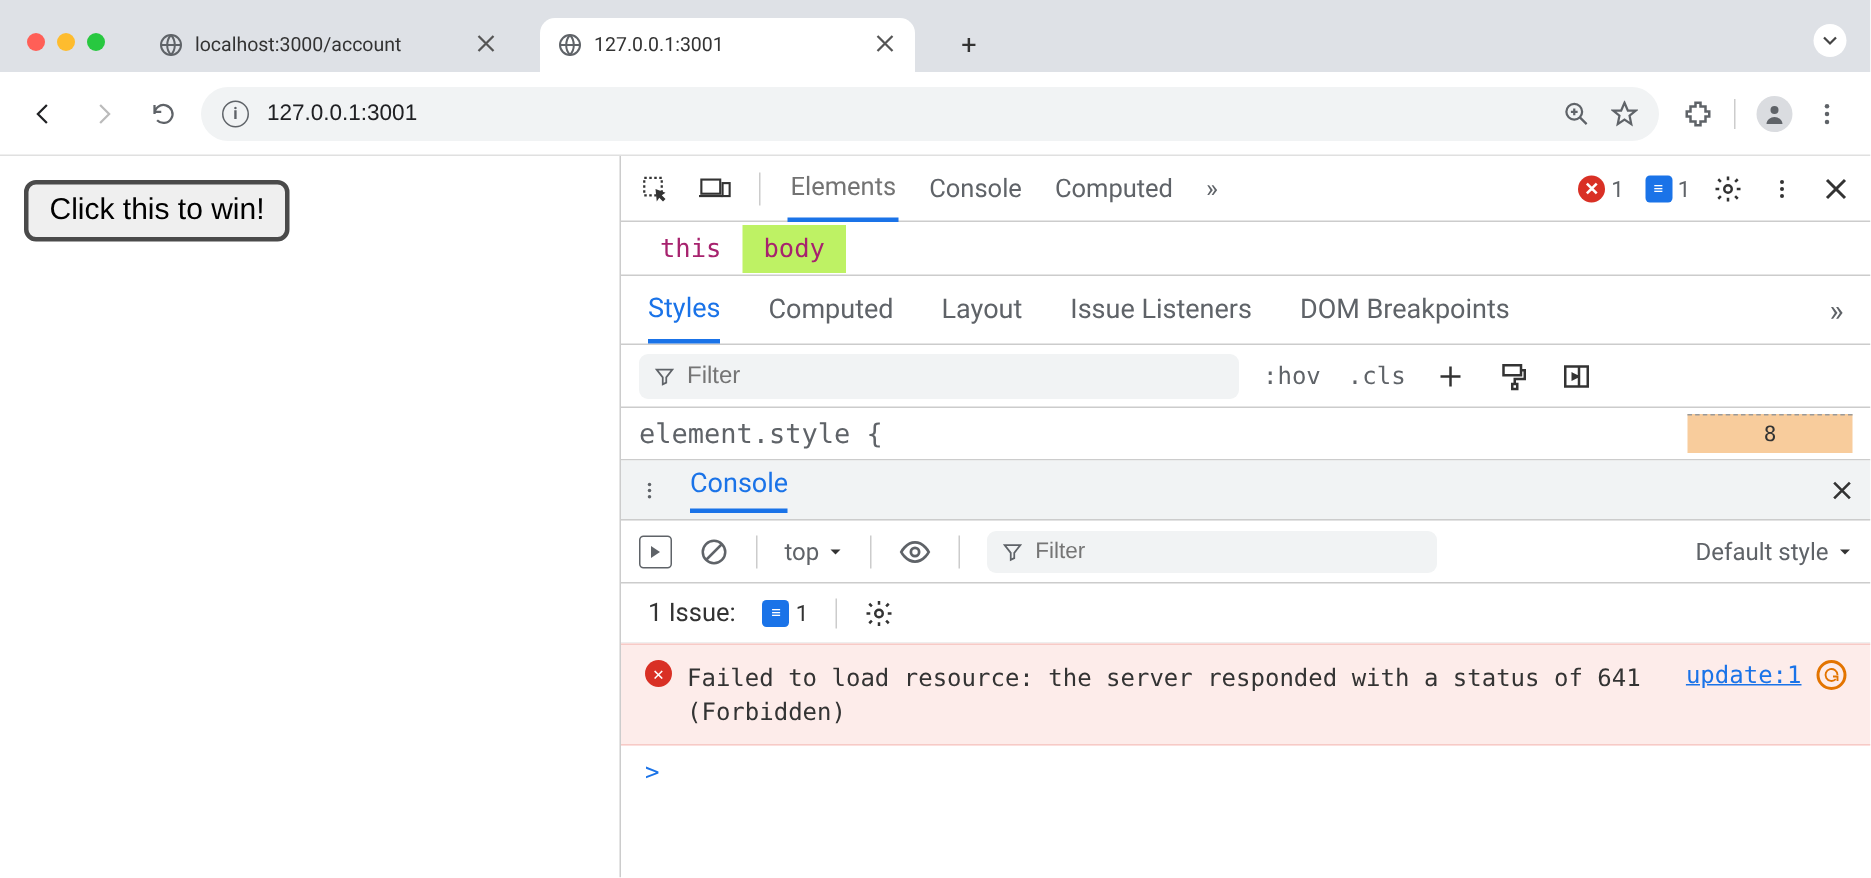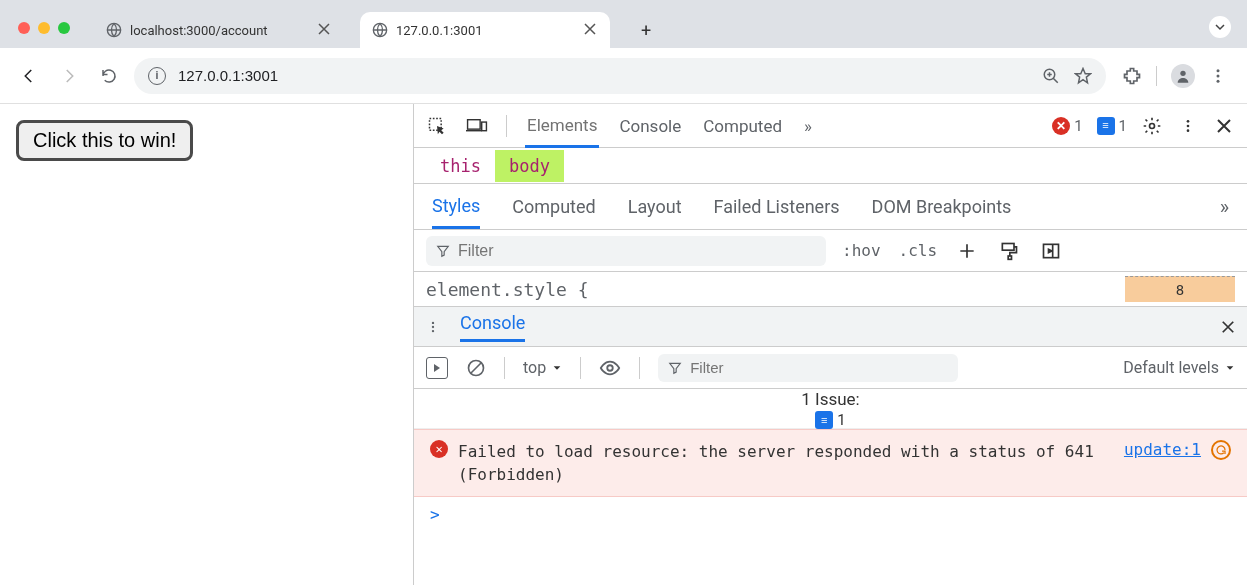--- a/index.html
+++ b/index.html
@@ -80,21 +80,21 @@
   .drawer-hdr .close { margin-left:auto; font-size:18px; color:#333; cursor:pointer;}
 
   .drawer-toolbar { height:42px; display:flex; align-items:center; padding:0 12px; gap:18px; border-bottom:1px solid #ccc; color:#5f6368; font-size:16px;}
   .drawer-toolbar .ctx { display:flex; align-items:center; gap:6px; cursor:pointer;}
   .drawer-toolbar .filter2 { width:300px; height:28px; background:#f1f3f4; border-radius:6px; display:flex; align-items:center; padding:0 10px; gap:8px;}
   .drawer-toolbar .filter2 input { border:none; background:transparent; outline:none; font-size:15px; flex:1; color:#5f6368;}
   .drawer-toolbar .levels { margin-left:auto; display:flex; align-items:center; gap:6px; cursor:pointer;}
   .drawer-toolbar .sep { width:1px; height:22px; background:#ccc;}
   .drawer-toolbar .iconbtn { width:22px; height:22px; border:1.5px solid #5f6368; border-radius:3px; display:flex; align-items:center; justify-content:center; font-size:12px;}
 
-  .issues { height:40px; display:flex; align-items:center; padding:0 18px; gap:2px; font-size:17px; color:#333; border-bottom:1px solid #eee;flex-direction:column;}
+  .issues { height:40px; display:flex; align-items:center; padding:0 18px; gap:18px; font-size:17px; color:#333; border-bottom:1px solid #eee;}
   .issues .sep { width:1px; height:20px; background:#ccc;}
 
   .error-row { display:flex; align-items:flex-start; padding:10px 16px; background:#fdecea; border-top:1px solid #f7cac6; border-bottom:1px solid #f7cac6; font-family: "Menlo", monospace; font-size:16px; color:#333; gap:10px;}
   .error-row .msg { flex:1; line-height:1.45; }
   .error-row .link { color:#1a73e8; text-decoration:underline; cursor:pointer; white-space:nowrap;}
   .error-row .reload { width:20px; height:20px; border:2px solid #e37400; border-radius:50%; position:relative; display:flex; align-items:center; justify-content:center; color:#e37400; font-size:12px;}
 
   .prompt { padding: 8px 16px; color:#1a73e8; font-family:monospace; font-size:16px;}
 
   svg { display:block; }
@@ -260,21 +260,21 @@
 
     <div class="breadcrumb">
       <span>this</span>
       <span class="sel">body</span>
     </div>
 
     <div class="subtabs">
       <span class="active">Styles</span>
       <span>Computed</span>
       <span>Layout</span>
-      <span>Failed Listeners</span>
+      <span>Issue Listeners</span>
       <span>DOM Breakpoints</span>
       <span class="more">»</span>
     </div>
 
     <div class="filter-row">
       <div class="filter-box">
         <span>
           <svg width="14" height="14" viewBox="0 0 24 24" fill="none" stroke="#5f6368" stroke-width="2">
               <path d="M3 4h18l-7 9v6l-4 2v-8z"></path>
             </svg>
@@ -355,21 +355,21 @@
           </svg>
       </span>
       <span class="sep"></span>
       <div class="filter2">
         <svg width="14" height="14" viewBox="0 0 24 24" fill="none" stroke="#5f6368" stroke-width="2">
             <path d="M3 4h18l-7 9v6l-4 2v-8z"></path>
           </svg>
         <input placeholder="Filter" style="">
       </div>
       <span class="levels">
-        <span>Default levels</span>
+        <span>Default style</span>
         <svg width="10" height="10" viewBox="0 0 12 12" fill="#333">
             <path d="M2 4l4 4 4-4z"></path>
           </svg>
       </span>
     </div>
 
     <div class="issues">
       <span>1 Issue:</span>
       <span class="badge">
         <span class="square-info">≡</span>

